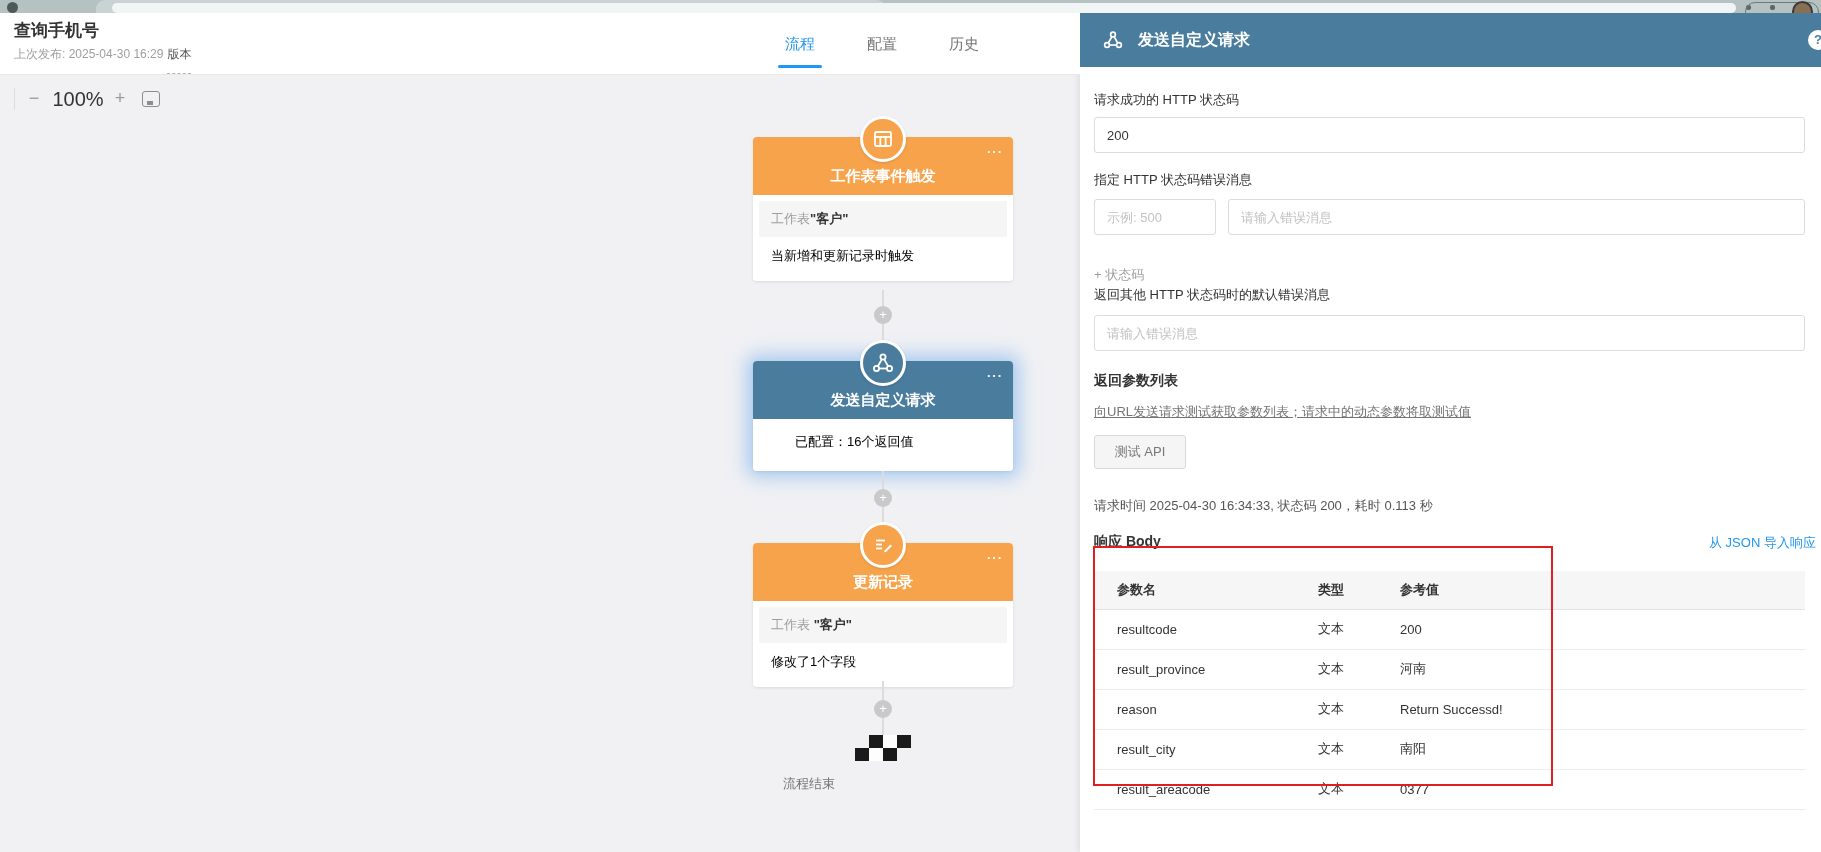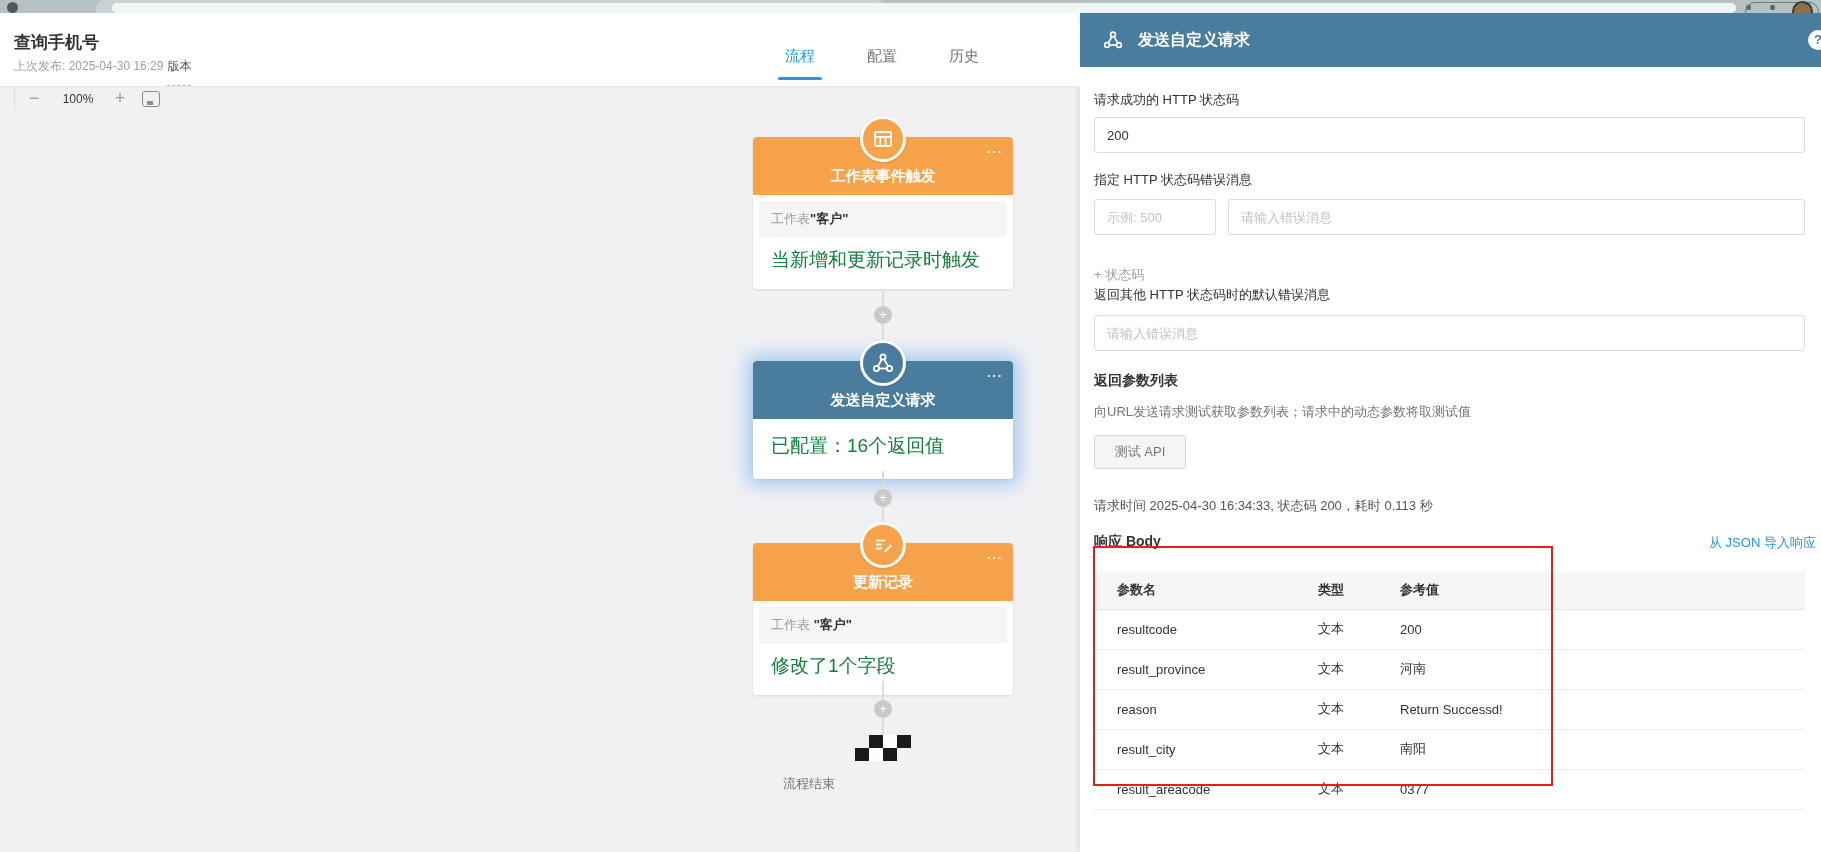--- a/index.html
+++ b/index.html
@@ -11,52 +11,52 @@
   .browser-strip { position:absolute; left:0; top:0; width:1821px; height:13px; background:#b6c2c2; overflow:hidden; z-index:50; }
   .bs-circle { position:absolute; left:7px; top:2px; width:11px; height:11px; border-radius:50%; background:#4e5a5a; }
   .bs-tab { position:absolute; left:96px; top:0; width:790px; height:13px; background:#c9d3d3; border-radius:9px 9px 0 0; }
   .bs-addr { position:absolute; left:112px; top:3px; width:1624px; height:10px; background:#f2f5f5; border-radius:6px; }
   .bs-dot { position:absolute; top:5px; width:5px; height:5px; border-radius:2px; background:#5c6868; }
   .bs-avatar { position:absolute; right:8px; top:1px; width:21px; height:21px; border-radius:50%; background:#8b6f52; border:2px solid #3a3a3a; }
   .bs-pill { position:absolute; right:2px; top:2px; width:74px; height:20px; border:1px solid #6d7a7a; border-radius:11px; }
 
   
   .left-panel { position:absolute; left:0; top:13px; width:1080px; height:839px; background:#fff; }
-  .lp-header { position:absolute; left:0; top:12px; width:1080px; height:62px; background:#fff; border-bottom:1px solid #e8e8e8; z-index:5; }
+  .lp-header { position:absolute; left:0; top:0; width:1080px; height:62px; background:#fff; border-bottom:1px solid #e8e8e8; z-index:5; }
   .wf-title { position:absolute; left:14px; top:6px; font-size:17px; font-weight:bold; color:#333; }
   .wf-sub { position:absolute; left:14px; top:33px; font-size:12px; color:#9e9e9e; }
   .wf-version { color:#555; border-bottom:1px dashed #b5b5b5; padding-bottom:12px; margin-left:4px; cursor:pointer; }
   .tab { position:absolute; top:22px; width:44px; text-align:center; font-size:15px; color:#757575; cursor:pointer; }
   .tab.active { color:#2196f3; }
   .tab-underline { position:absolute; top:52px; left:778px; width:44px; height:3px; background:#2196f3; border-radius:2px; }
   .tab-flow { left:778px; } .tab-config { left:860px; } .tab-history { left:942px; }
 
   .canvas { position:absolute; left:0; top:62px; width:1080px; height:777px; background:#f1f1f4; overflow:hidden; }
 
   
   .zoom-bar { position:absolute; left:0; top:10px; height:28px; }
   .zb-divider { position:absolute; left:14px; top:3px; width:1px; height:22px; background:#dcdcdc; }
   .zb-btn { position:absolute; top:0; width:20px; height:28px; font-size:18px; color:#9a9a9a; text-align:center; line-height:26px; cursor:pointer; }
   .zb-minus { left:24px; } .zb-plus { left:110px; }
-  .zb-level { position:absolute; left:50px; top:0; width:56px; text-align:center; font-size:12px; color:#333; line-height:28px; }
+  .zb-level { position:absolute; left:50px; top:0; width:56px; text-align:center; font-size:20px; color:#333; line-height:28px; }
   .zb-fit { position:absolute; left:142px; top:6px; width:18px; height:16px; border:1.6px solid #8d8d8d; border-radius:3px; cursor:pointer; }
   .zb-fit::after { content:""; position:absolute; left:4px; bottom:1.5px; width:6px; height:4px; background:#8d8d8d; }
 
   
   .node-wrap { position:absolute; left:753px; width:260px; }
   .node-icon { position:absolute; left:50%; transform:translateX(-50%); top:0; width:46px; height:46px; border-radius:50%; border:3px solid #fff; display:flex; align-items:center; justify-content:center; z-index:3; box-shadow:0 1px 3px rgba(0,0,0,.12); }
   .node-card { position:relative; margin-top:21px; border-radius:4px; background:#fff; box-shadow:0 1px 3px rgba(0,0,0,.10); cursor:pointer; }
   .node-card.selected { box-shadow:0 0 18px 7px rgba(115,175,235,.55), 0 1px 3px rgba(0,0,0,.10); }
   .node-head { height:58px; border-radius:4px 4px 0 0; display:flex; align-items:flex-end; justify-content:center; padding-bottom:9px; position:relative; }
   .node-head .node-title { color:#fff; font-size:15px; font-weight:bold; }
   .node-more { position:absolute; right:10px; top:10px; color:rgba(255,255,255,.95); font-size:13px; font-weight:bold; letter-spacing:1px; line-height:10px; cursor:pointer; }
   .node-body { border-radius:0 0 4px 4px; background:#fff; padding-bottom:4px; }
   .node-row-gray { margin:6px 6px 0 6px; background:#f5f5f5; border-radius:2px; padding:9px 12px; font-size:13px; color:#9e9e9e; }
   .node-row-gray b { color:#333; }
-  .node-row { padding:10px 18px 12px 18px; font-size:19px; color:#15803d; }
+  .node-row { padding:10px 18px 12px 18px; font-size:13px; color:#000000; }
   .orange { background:#f7a34b; }
   .steel { background:#4a7c9e; }
 
   .connector { position:absolute; left:882px; width:2px; background:#dcdcdc; }
   .plus-circle { position:absolute; left:874px; width:18px; height:18px; border-radius:50%; background:#c9c9c9; color:#fff; font-size:13px; line-height:17px; text-align:center; cursor:pointer; z-index:2; }
 
   .end-flag { position:absolute; left:855px; top:660px; width:56px; height:30px; cursor:default; }
   .end-label { position:absolute; left:783px; top:700px; width:200px; text-align:left; font-size:13px; color:#757575; }
 
   
@@ -158,21 +158,21 @@
               <path d="M13.2 8.4 L17 15"></path>
               <path d="M8.2 17.5 L15.8 17.5"></path>
           </svg>
         </div>
         <div class="node-card selected">
           <div class="node-head steel">
             <span class="node-title">发送自定义请求</span>
             <span class="node-more">···</span>
           </div>
           <div class="node-body">
-            <div class="node-row" style="padding:14px 18px 16px 18px;">已配置：16个返回值</div>
+            <div class="node-row" style="padding:14px 18px 16px 18px;margin-left:24px;">已配置：16个返回值</div>
           </div>
         </div>
       </div>
 
       <div class="connector" style="top:396px; height:51px;"></div>
       <div class="plus-circle" style="top:414px;">+</div>
 
       <div class="node-wrap" style="top:447px;">
         <div class="node-icon orange">
           <svg width="24" height="24" viewBox="0 0 24 24" fill="none" stroke="#fff" stroke-width="1.8">
@@ -237,21 +237,21 @@
       <div class="fld-label" style="top:104px;">指定 HTTP 状态码错误消息</div>
       <input class="inp" style="left: 14px; top: 132px; width: 122px;" placeholder="示例: 500">
       <input class="inp" style="left: 148px; top: 132px; width: 577px;" placeholder="请输入错误消息">
 
       <div class="link-gray" style="top:199px;">+ 状态码</div>
 
       <div class="fld-label" style="top:219px;">返回其他 HTTP 状态码时的默认错误消息</div>
       <input class="inp" style="left: 14px; top: 248px; width: 711px;" placeholder="请输入错误消息">
 
       <div class="fld-label bold" style="top:305px;">返回参数列表</div>
-      <div class="desc" style="top:336px;">向URL发送请求测试获取参数列表；请求中的动态参数将取测试值</div>
+      <div class="desc" style="top:336px;text-decoration:underline;">向URL发送请求测试获取参数列表；请求中的动态参数将取测试值</div>
 
       <button class="btn-test">测试 API</button>
 
       <div class="status-line">请求时间 2025-04-30 16:34:33, 状态码 200，耗时 0.113 秒</div>
 
       <div class="body-title">响应 Body</div>
       <div class="import-link">从 JSON 导入响应</div>
 
       <table class="resp-table">
         <thead>

